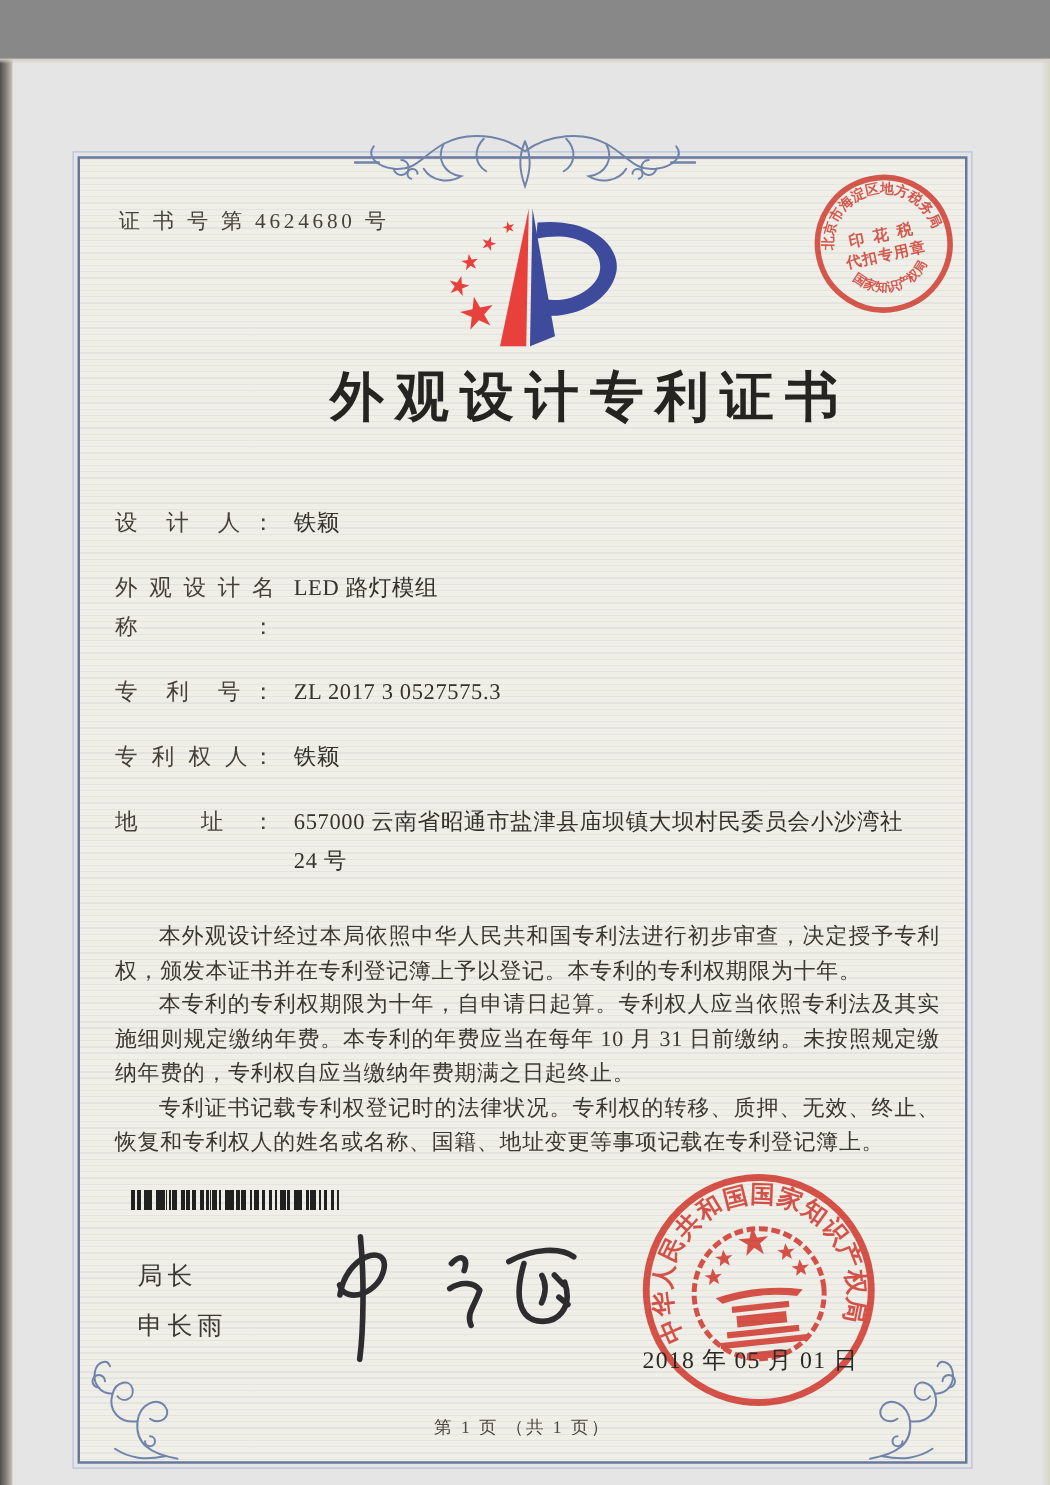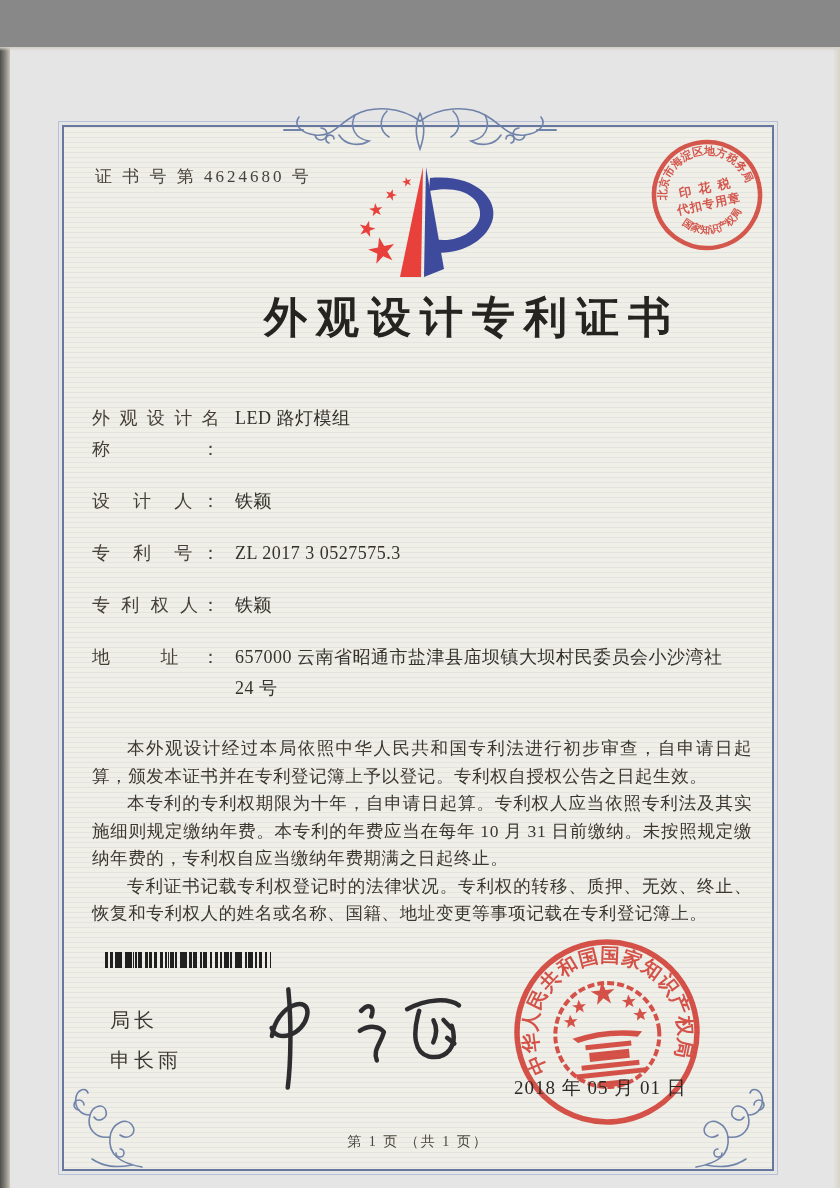--- a/index.html
+++ b/index.html
@@ -140,43 +140,43 @@
       <use href="#star" transform="translate(38,45) scale(7) rotate(-8)"></use>
       <use href="#star" transform="translate(53,30) scale(6) rotate(18)"></use>
       <use href="#star" transform="translate(69,17) scale(5) rotate(-15)"></use>
     </g>
   </svg>
 
   <div class="title">外观设计专利证书</div>
 
   <div class="fields">
     <div class="frow">
+      <span class="flabel">设 计 人：</span>
+      <span class="fvalue">铁颖</span>
+    </div>
+    <div class="frow">
       <span class="flabel">外观设计名称：</span>
       <span class="fvalue">LED 路灯模组</span>
-    </div>
-    <div class="frow">
-      <span class="flabel">设 计 人：</span>
-      <span class="fvalue">铁颖</span>
     </div>
     <div class="frow">
       <span class="flabel">专 利 号：</span>
       <span class="fvalue">ZL 2017 3 0527575.3</span>
     </div>
     <div class="frow">
       <span class="flabel">专 利 权 人：</span>
       <span class="fvalue">铁颖</span>
     </div>
     <div class="frow addr" style="margin-bottom:5px;">
       <span class="flabel">地 址：</span>
       <span class="fvalue">657000 云南省昭通市盐津县庙坝镇大坝村民委员会小沙湾社 24 号</span>
     </div>
   </div>
 
   <div class="paras">
-    <p>本外观设计经过本局依照中华人民共和国专利法进行初步审查，自申请日起算，颁发本证书并在专利登记簿上予以登记。专利权自授权公告之日起生效。</p>
+    <p>本外观设计经过本局依照中华人民共和国专利法进行初步审查，决定授予专利权，颁发本证书并在专利登记簿上予以登记。本专利的专利权期限为十年。</p>
     <p>本专利的专利权期限为十年，自申请日起算。专利权人应当依照专利法及其实施细则规定缴纳年费。本专利的年费应当在每年 10 月 31 日前缴纳。未按照规定缴纳年费的，专利权自应当缴纳年费期满之日起终止。</p>
     <p>专利证书记载专利权登记时的法律状况。专利权的转移、质押、无效、终止、恢复和专利权人的姓名或名称、国籍、地址变更等事项记载在专利登记簿上。</p>
   </div>
 
   <div class="barcode"></div>
 
   <div class="sig-title">局长</div>
   <div class="sig-name">申长雨</div>
 
   <svg class="sig-hand" viewBox="0 0 250 115">

